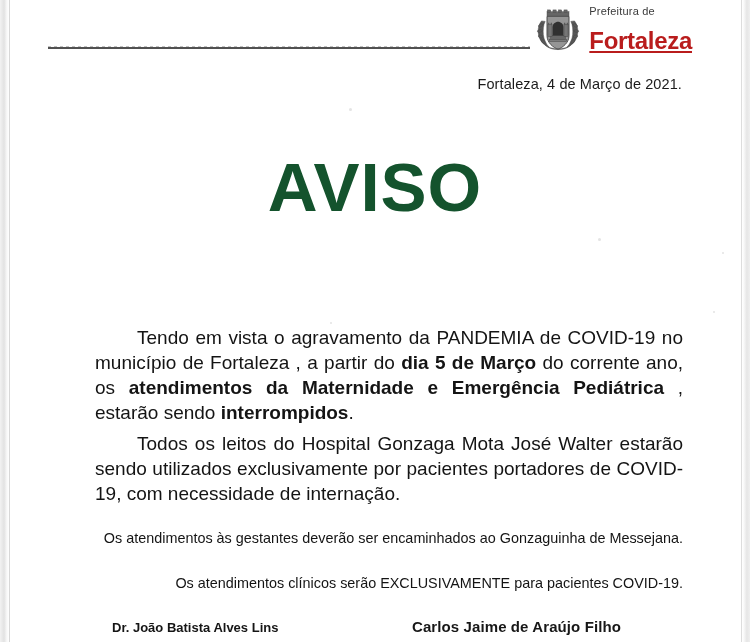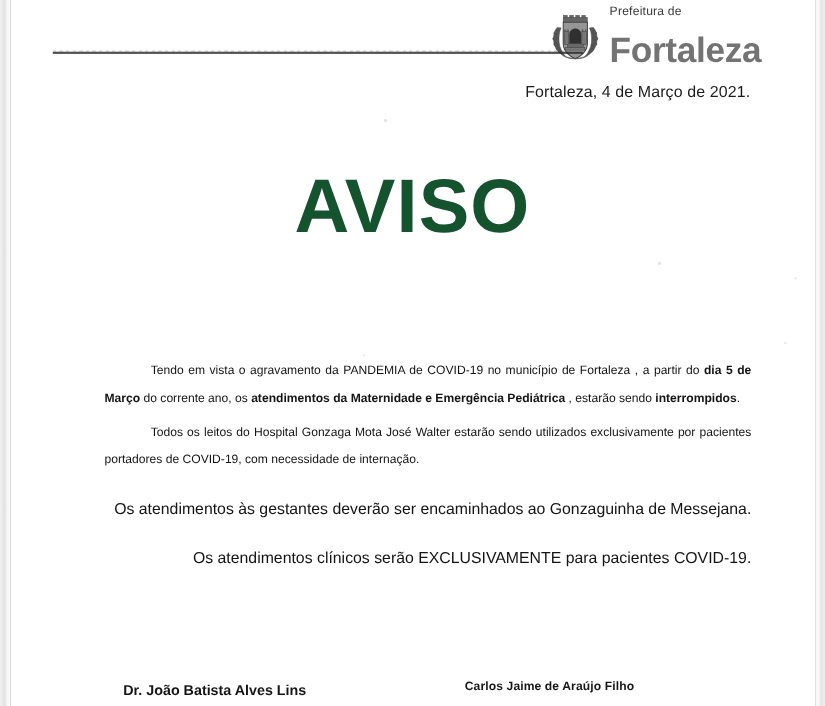--- a/index.html
+++ b/index.html
@@ -70,24 +70,25 @@
     padding-bottom: 2px;
   }
   .brand-sub {
     font-size: 11px;
     color: #3a3a3a;
     letter-spacing: .2px;
     margin-bottom: 12px;
     font-weight: 400;
   }
   .brand-main {
-    font-size: 32px;
+    font-size: 24px;
     font-weight: bold;
     letter-spacing: -0.3px;
-    color: #737373;
+    color: #b91c1c;
+    text-decoration: underline;
   }
 
   .rule {
     position: absolute;
     left: 48px;
     top: 47px;
     width: 482px;
     height: 2px;
     background: #2b2b2b;
     opacity: .82;
@@ -124,21 +125,21 @@
 
   .body {
     position: absolute;
     left: 95px;
     top: 325px;
     width: 588px;
   }
 
   p.para {
     margin: 0 0 0 0;
-    font-size: 11px;
+    font-size: 19px;
     line-height: 25px;
     color: #141414;
     text-align: justify;
     text-indent: 42px;
   }
   p.para.gap {
     margin-top: 6px;
   }
   p.line {
     margin: 0;
@@ -170,21 +171,21 @@
     white-space: nowrap;
   }
   .sig-right {
     position: absolute;
     left: 412px;
     top: -2px;
     text-align: center;
     width: 175px;
   }
   .sig-right-name {
-    font-size: 11px;
+    font-size: 15px;
     font-weight: bold;
     color: #171717;
     white-space: nowrap;
     letter-spacing: .1px;
   }
   .sig-right-role {
     font-size: 7.5px;
     font-weight: bold;
     color: #2a2a2a;
     letter-spacing: .2px;

